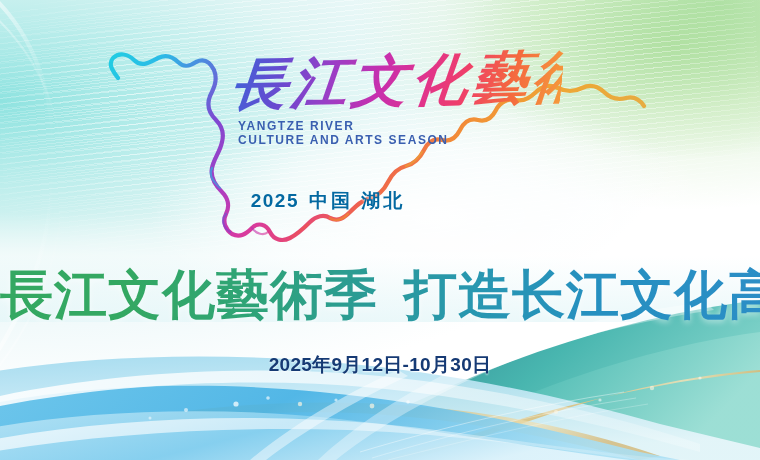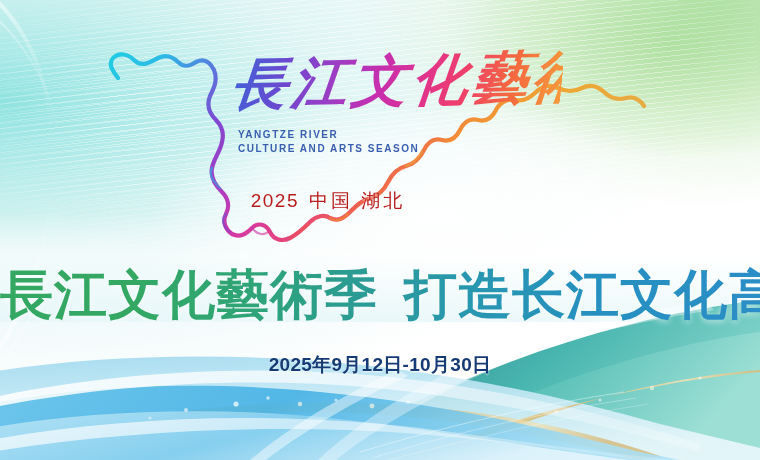--- a/index.html
+++ b/index.html
@@ -131,39 +131,39 @@
             background-clip: text;
     color: transparent;
     -webkit-text-fill-color: transparent;
     transform: skewX(-7deg) rotate(-1.4deg);
     text-shadow: none;
   }
 
   .eng-title {
     position: absolute;
     left: 238px;
-    top: 128px;
-    font-size: 10px;
+    top: 120px;
+    font-size: 12px;
     line-height: 13.5px;
     font-weight: 700;
     letter-spacing: 1.55px;
     color: #3a5fb0;
     white-space: pre-line;
   }
 
   .yearline {
     position: absolute;
     left: 0;
     top: 188px;
     width: 656px;
     text-align: center;
     font-size: 19px;
-    font-weight: 400;
+    font-weight: 700;
     letter-spacing: 1.5px;
-    color: #b91c1c;
+    color: #0369a1;
     text-shadow: 0 1px 2px rgba(255,255,255,0.85);
   }
   .yearline .loc { margin-left: 10px; letter-spacing: 3px; }
 
   .headline {
     position: absolute;
     left: 0;
     top: 262px;
     width: 760px;
     text-align: center;

